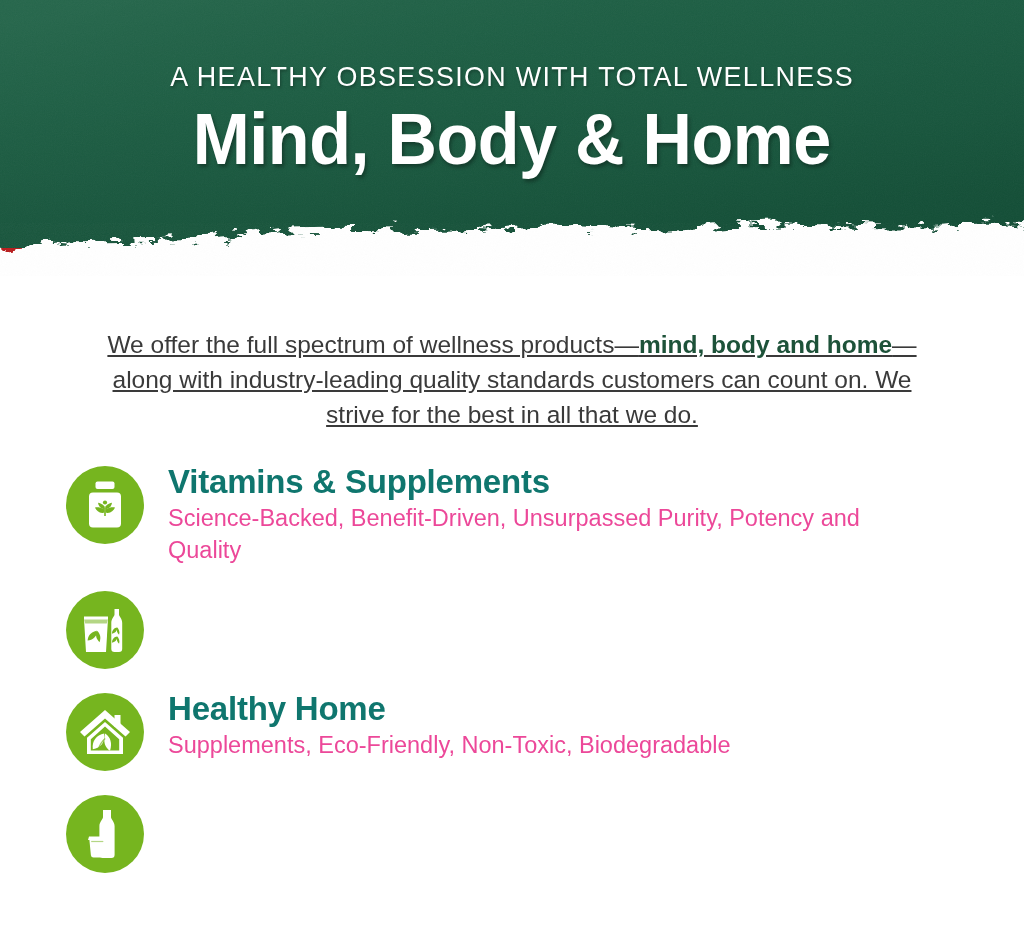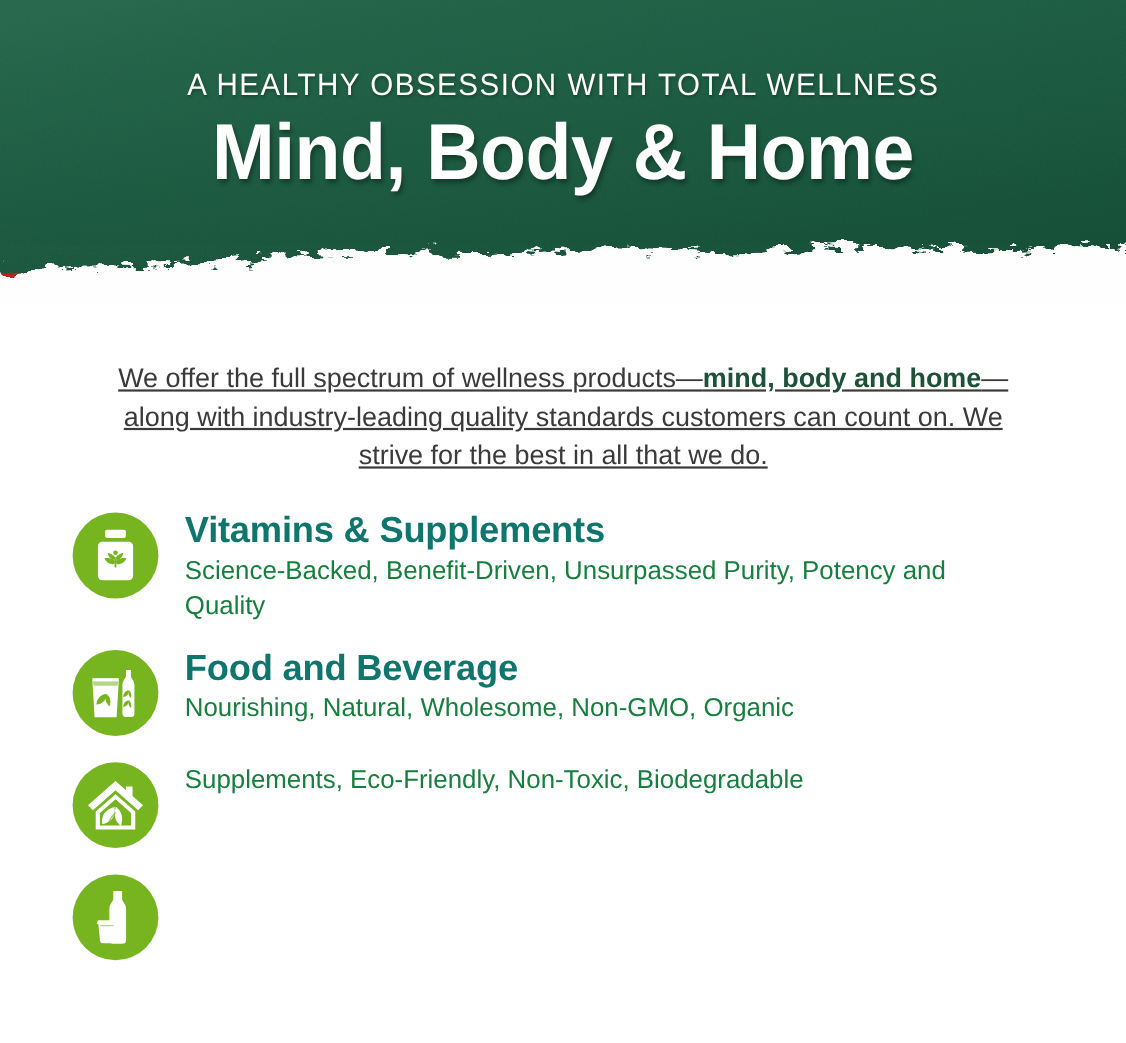--- a/index.html
+++ b/index.html
@@ -123,21 +123,21 @@
     color: #0f766e;
     font-size: 33px;
     font-weight: 700;
     letter-spacing: -0.2px;
     line-height: 1.12;
   }
   .feature-desc {
     margin: 2px 0 0 0;
     font-size: 23.5px;
     line-height: 1.36;
-    color: #15803d;
+    color: #ec4899;
     font-weight: 400;
     max-width: 760px;
   }
 </style>
 </head>
 <body>
 
 <header class="hero">
 
   <svg class="hero-bg" viewBox="0 0 1024 300" preserveAspectRatio="none" aria-hidden="true">
@@ -246,44 +246,41 @@
 
         <path d="M34.5 4 h4.5 v5.5 c0 2 3.2 4 3.2 8.2 v26 a3.2 3.2 0 0 1 -3.2 3.2 h-4.5 a3.2 3.2 0 0 1 -3.2 -3.2 v-26 c0-4.2 3.2-6.2 3.2-8.2 z" fill="#ffffff"></path>
         <g fill="#76b51f">
           <path d="M36.6 22.5 c-3 0.8-4.6 3-4.7 6.2 3-0.3 5-2.4 5.5-5.4z"></path>
           <path d="M37.2 22.3 c-0.9 3.2-0.2 5.6 1.9 7.4 1-3-0.4-5.6-1.9-7.4z"></path>
           <path d="M36.6 31.5 c-3 0.8-4.6 3-4.7 6.2 3-0.3 5-2.4 5.5-5.4z"></path>
           <path d="M37.2 31.3 c-0.9 3.2-0.2 5.6 1.9 7.4 1-3-0.4-5.6-1.9-7.4z"></path>
         </g>
       </svg>
     </div>
-    <div class="feature-text">
-      <h2 class="feature-title">Food and Beverage</h2>
-      <p class="feature-desc">Nourishing, Natural, Wholesome, Non-GMO, Organic</p>
-    </div>
   </div>
 
   <div class="feature">
     <div class="feature-icon">
       <svg width="52" height="48" viewBox="0 0 52 48" aria-hidden="true">
 
         <rect x="35.5" y="7" width="6" height="12" fill="#ffffff"></rect>
 
         <path d="M26 2 L51 24 L46.5 28.6 L26 10.4 L5.5 28.6 L1 24 Z" fill="#ffffff"></path>
 
         <path d="M26 14 L44 29.8 V46 H8 V29.8 Z M26 18.6 L11.8 31.2 V42.4 H40.2 V31.2 Z" fill="#ffffff"></path>
 
         <g fill="#ffffff">
           <path d="M25.2 25.6 c-8 1.6-12.4 7.6-11.4 15.6 8-1 12.4-7 11.4-15.6z"></path>
           <path d="M26.2 25.4 c-2.2 8.2-0.4 13.8 4.8 17.4 2.4-7.8 0.6-13.6-4.8-17.4z"></path>
         </g>
         <path d="M19 42 c2-6 5-9.6 7.2-11.4" stroke="#76b51f" stroke-width="1.3" fill="none" opacity="0.7"></path>
       </svg>
     </div>
     <div class="feature-text">
+      <h2 class="feature-title">Healthy Home</h2>
       <p class="feature-desc">Supplements, Eco-Friendly, Non-Toxic, Biodegradable</p>
     </div>
   </div>
 
   <div class="feature">
     <div class="feature-icon">
       <svg width="46" height="52" viewBox="0 0 46 52" aria-hidden="true">
 
         <path d="M21 2 h8 v7 c0 2.4 3.6 4.6 3.6 9.2 v28.6 a3.2 3.2 0 0 1 -3.2 3.2 h-8.8 a3.2 3.2 0 0 1 -3.2 -3.2 v-28.6 c0-4.6 3.6-6.8 3.6-9.2 z" fill="#ffffff"></path>
 

